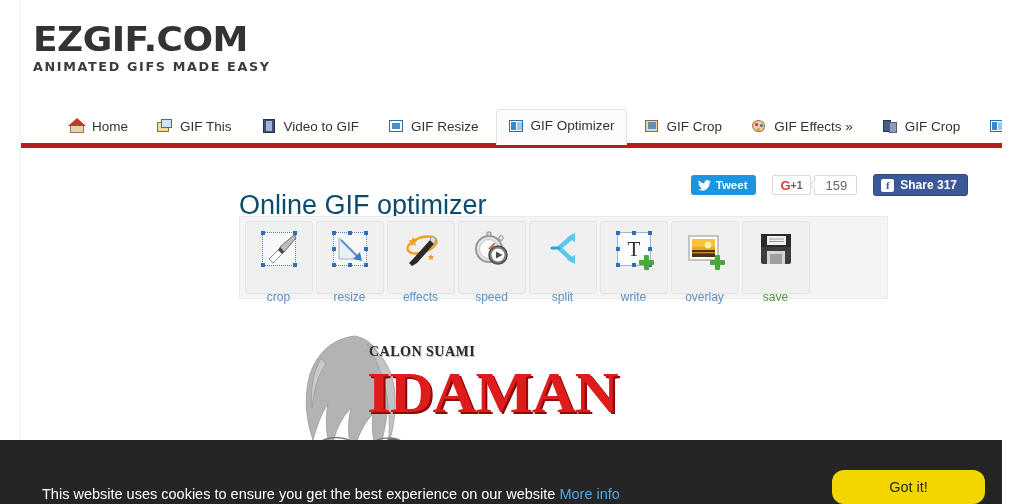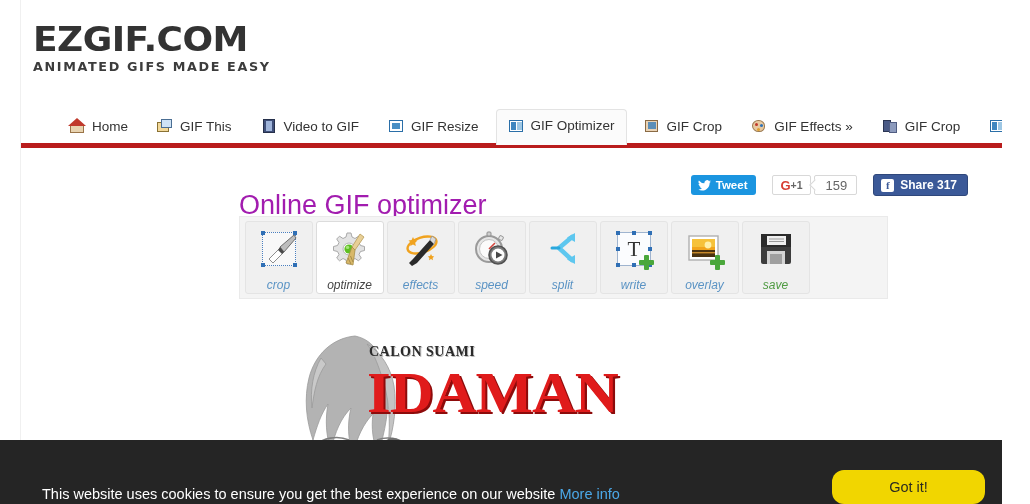--- a/index.html
+++ b/index.html
@@ -216,21 +216,21 @@
     top: 22px;
     width: 740px;
     height: 36px;
   }
   .page-title {
     position: absolute;
     left: 0;
     top: 0;
     font-size: 27px;
     font-weight: 400;
-    color: #a21caf;
+    color: #0c4a6e;
     line-height: 34px;
     white-space: nowrap;
   }
 
   .social {
     position: absolute;
     right: 11px;
     top: 4px;
     display: flex;
     align-items: center;
@@ -359,22 +359,21 @@
   .tool-ico {
     width: 42px;
     height: 42px;
     position: relative;
     flex: 0 0 42px;
   }
   .tool-label {
     font-size: 12px;
     color: #5a93c4;
     line-height: 18px;
-    margin-top: 6px;
-    font-style: italic;
+    margin-top: 18px;
   }
   .tool.active .tool-label { color: #444444; }
   .tool-label.green { color: #4f9b42; }
 
   
   .selbox {
     position: absolute;
     left: 4px; top: 4px; right: 4px; bottom: 4px;
     border: 1px dotted #4a7fbf;
     background: rgba(255,255,255,0.55);
@@ -608,38 +607,41 @@
             </div>
             <svg viewBox="0 0 42 42" style="position:absolute;left:0;top:0;width:42px;height:42px;">
               <polygon points="11,31 22,20 26,24 15,35" fill="#ffffff" stroke="#8d8d8d" stroke-width="1"></polygon>
               <polygon points="22,19 36,7 38,10 26,24" fill="#bdbdbd" stroke="#6f6f6f" stroke-width="1"></polygon>
               <polygon points="22,19 26,24 24,26 20,22" fill="#4a4a4a"></polygon>
             </svg>
           </div>
           <div class="tool-label">crop</div>
         </div>
 
-
-        <div class="tool active">
+        <div class="tool">
           <div class="tool-ico">
+            <div class="selbox">
+              <span class="handle h-tl"></span>
+                <span class="handle h-tr"></span>
+              <span class="handle h-bl"></span>
+                <span class="handle h-br"></span>
+              <span class="handle h-tc"></span>
+                <span class="handle h-bc"></span>
+              <span class="handle h-lc"></span>
+                <span class="handle h-rc"></span>
+            </div>
             <svg viewBox="0 0 42 42" style="position:absolute;left:0;top:0;width:42px;height:42px;">
-              <g>
-                <path fill="#e3e3e3" stroke="#a9a9a9" stroke-width="1" d="M18 5 l4 0 1 4 3 1.5 3.5-2.3 2.8 2.8 -2.3 3.5 1.5 3 4 1 0 4 -4 1 -1.5 3 2.3 3.5 -2.8 2.8 -3.5-2.3 -3 1.5 -1 4 -4 0 -1-4 -3-1.5 -3.5 2.3 -2.8-2.8 2.3-3.5 -1.5-3 -4-1 0-4 4-1 1.5-3 -2.3-3.5 2.8-2.8 3.5 2.3 3-1.5z"></path>
-                <circle cx="20" cy="21" r="6" fill="#ffffff" stroke="#b5b5b5" stroke-width="1"></circle>
-                <circle cx="20" cy="21" r="4.6" fill="#5fbf22"></circle>
-                <circle cx="18.6" cy="19.4" r="1.7" fill="#a6e47a"></circle>
-                <polygon points="31,6 35,9 26,22 23,19" fill="#e8cf96" stroke="#b79c58" stroke-width="0.8"></polygon>
-                <polygon points="26,22 23,19 17,35 24,37" fill="#d8b869" stroke="#a98f49" stroke-width="0.8"></polygon>
-                <line x1="19" y1="30" x2="22" y2="36" stroke="#9b8040" stroke-width="0.8"></line>
-                <line x1="21.5" y1="28" x2="24" y2="34" stroke="#9b8040" stroke-width="0.8"></line>
-              </g>
-            </svg>
-          </div>
-          <div class="tool-label">optimize</div>
-        </div>
+              <polygon points="10,10 31,31 10,31" fill="#e9eff7" stroke="#9db3cc" stroke-width="1"></polygon>
+              <line x1="12" y1="12" x2="30" y2="30" stroke="#5b8fc9" stroke-width="2"></line>
+              <polygon points="33,33 24,31 31,24" fill="#3b82c4"></polygon>
+            </svg>
+          </div>
+          <div class="tool-label">resize</div>
+        </div>
+
 
         <div class="tool">
           <div class="tool-ico">
             <svg viewBox="0 0 42 42" style="position:absolute;left:0;top:0;width:42px;height:42px;">
               <ellipse cx="22" cy="17" rx="15" ry="7.5" fill="none" stroke="#f0a21e" stroke-width="2.4" transform="rotate(-18 22 17)"></ellipse>
               <polygon points="9,35 13,31 30,12 34,16 17,35 12,38" fill="#2a2a2a"></polygon>
               <polygon points="30,12 34,16 36,11 32,8" fill="#d9d9d9" stroke="#8a8a8a" stroke-width="0.7"></polygon>
               <polygon points="13,9 14.4,12 17.5,12.6 15.2,14.8 15.8,18 13,16.4 10.2,18 10.8,14.8 8.5,12.6 11.6,12" fill="#f0a21e"></polygon>
               <polygon points="31,26 32,28 34.2,28.4 32.6,30 33,32.2 31,31.1 29,32.2 29.4,30 27.8,28.4 30,28" fill="#f0a21e"></polygon>
             </svg>

